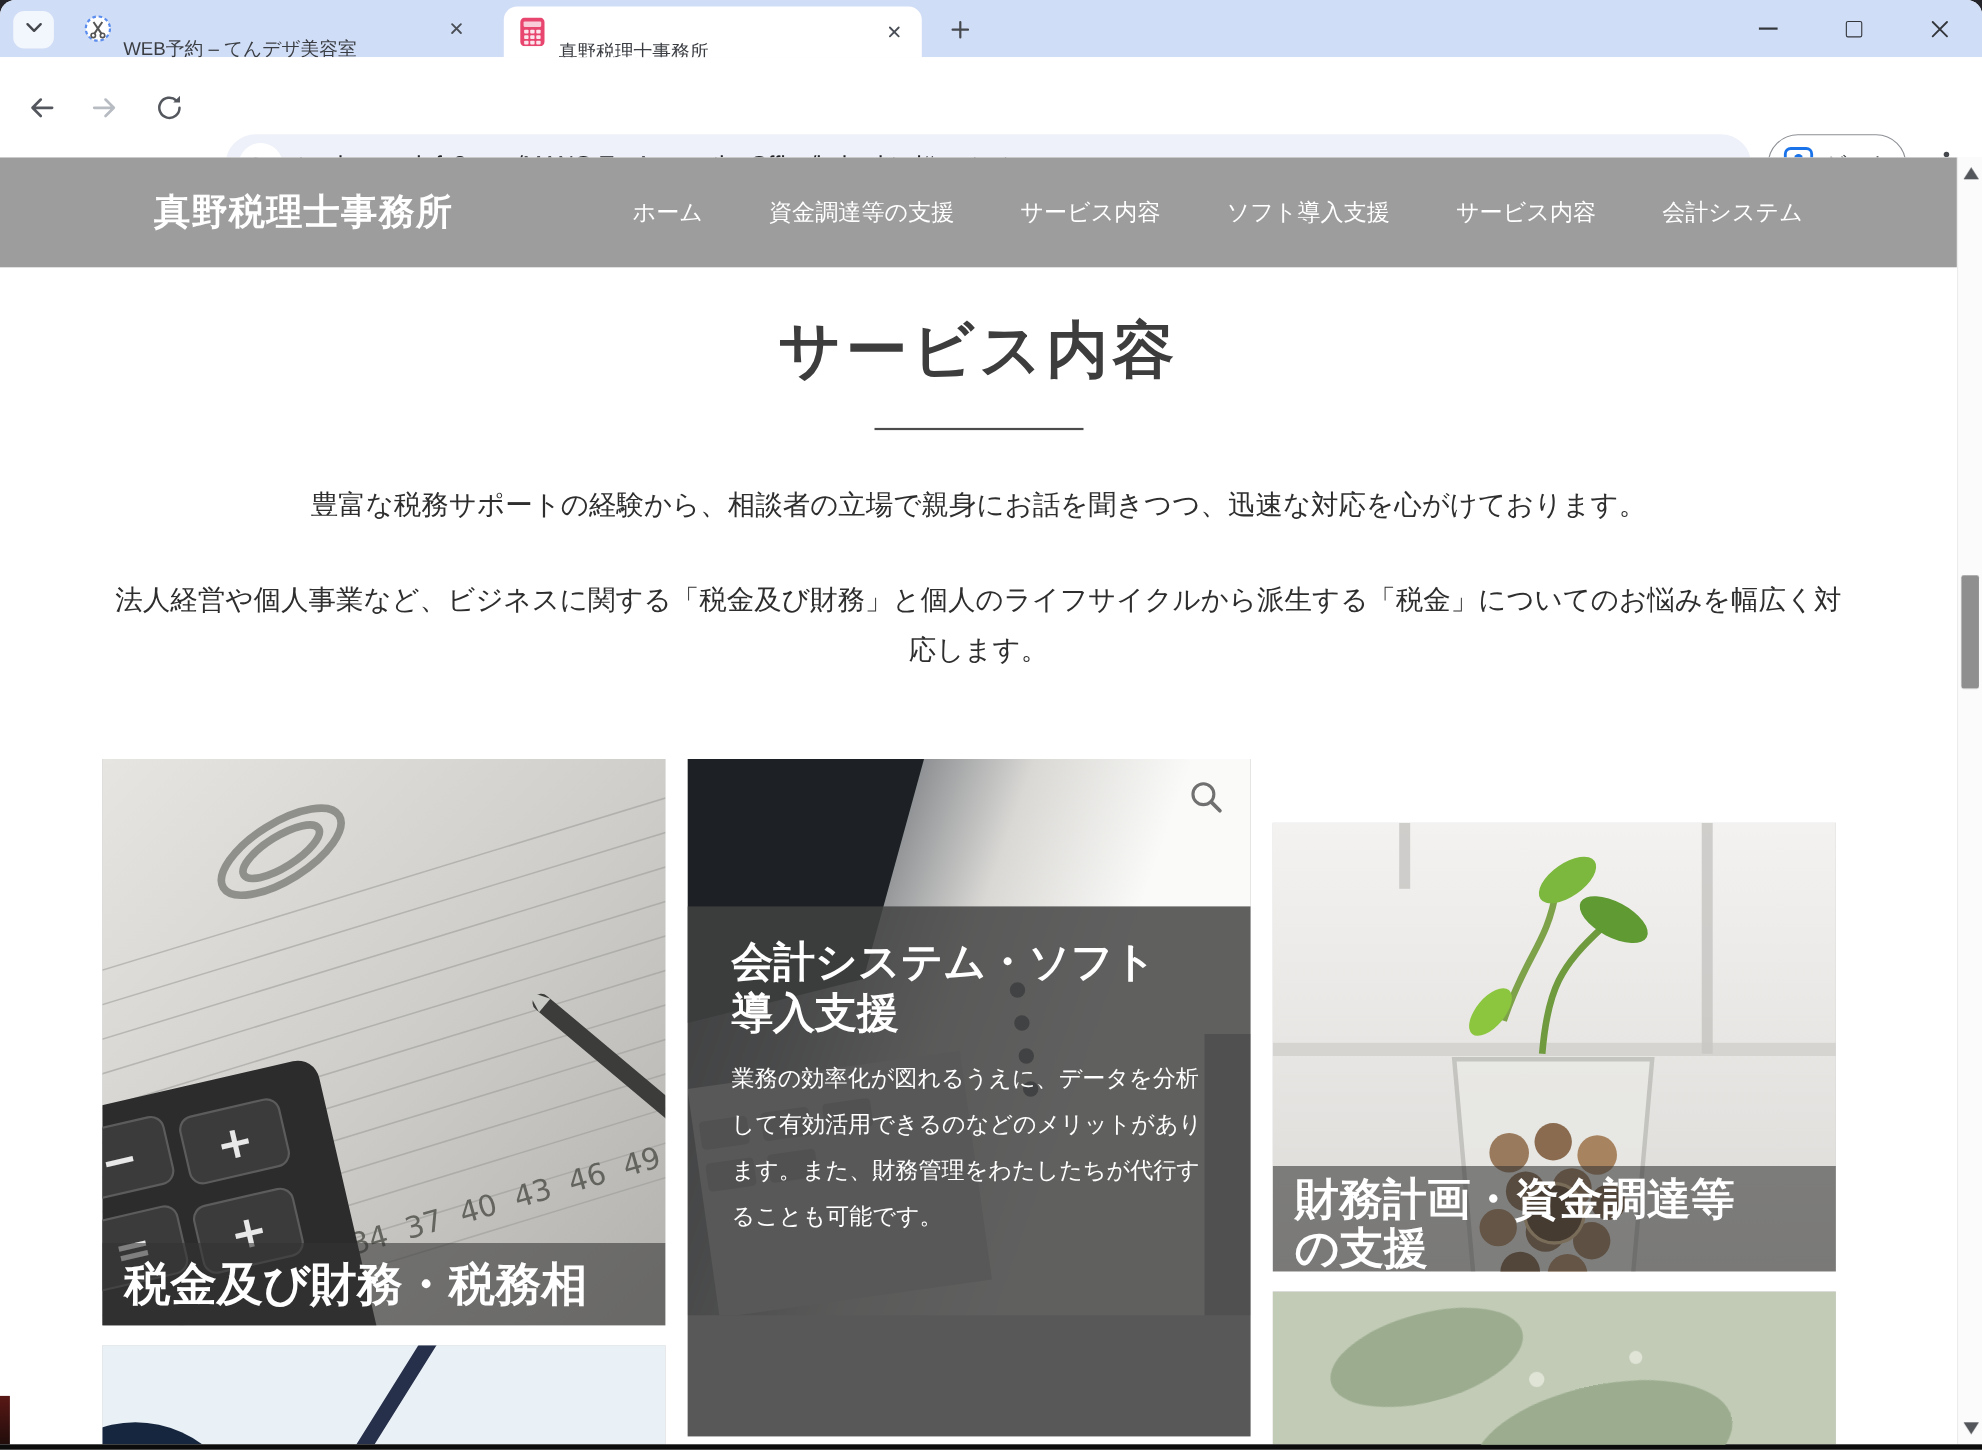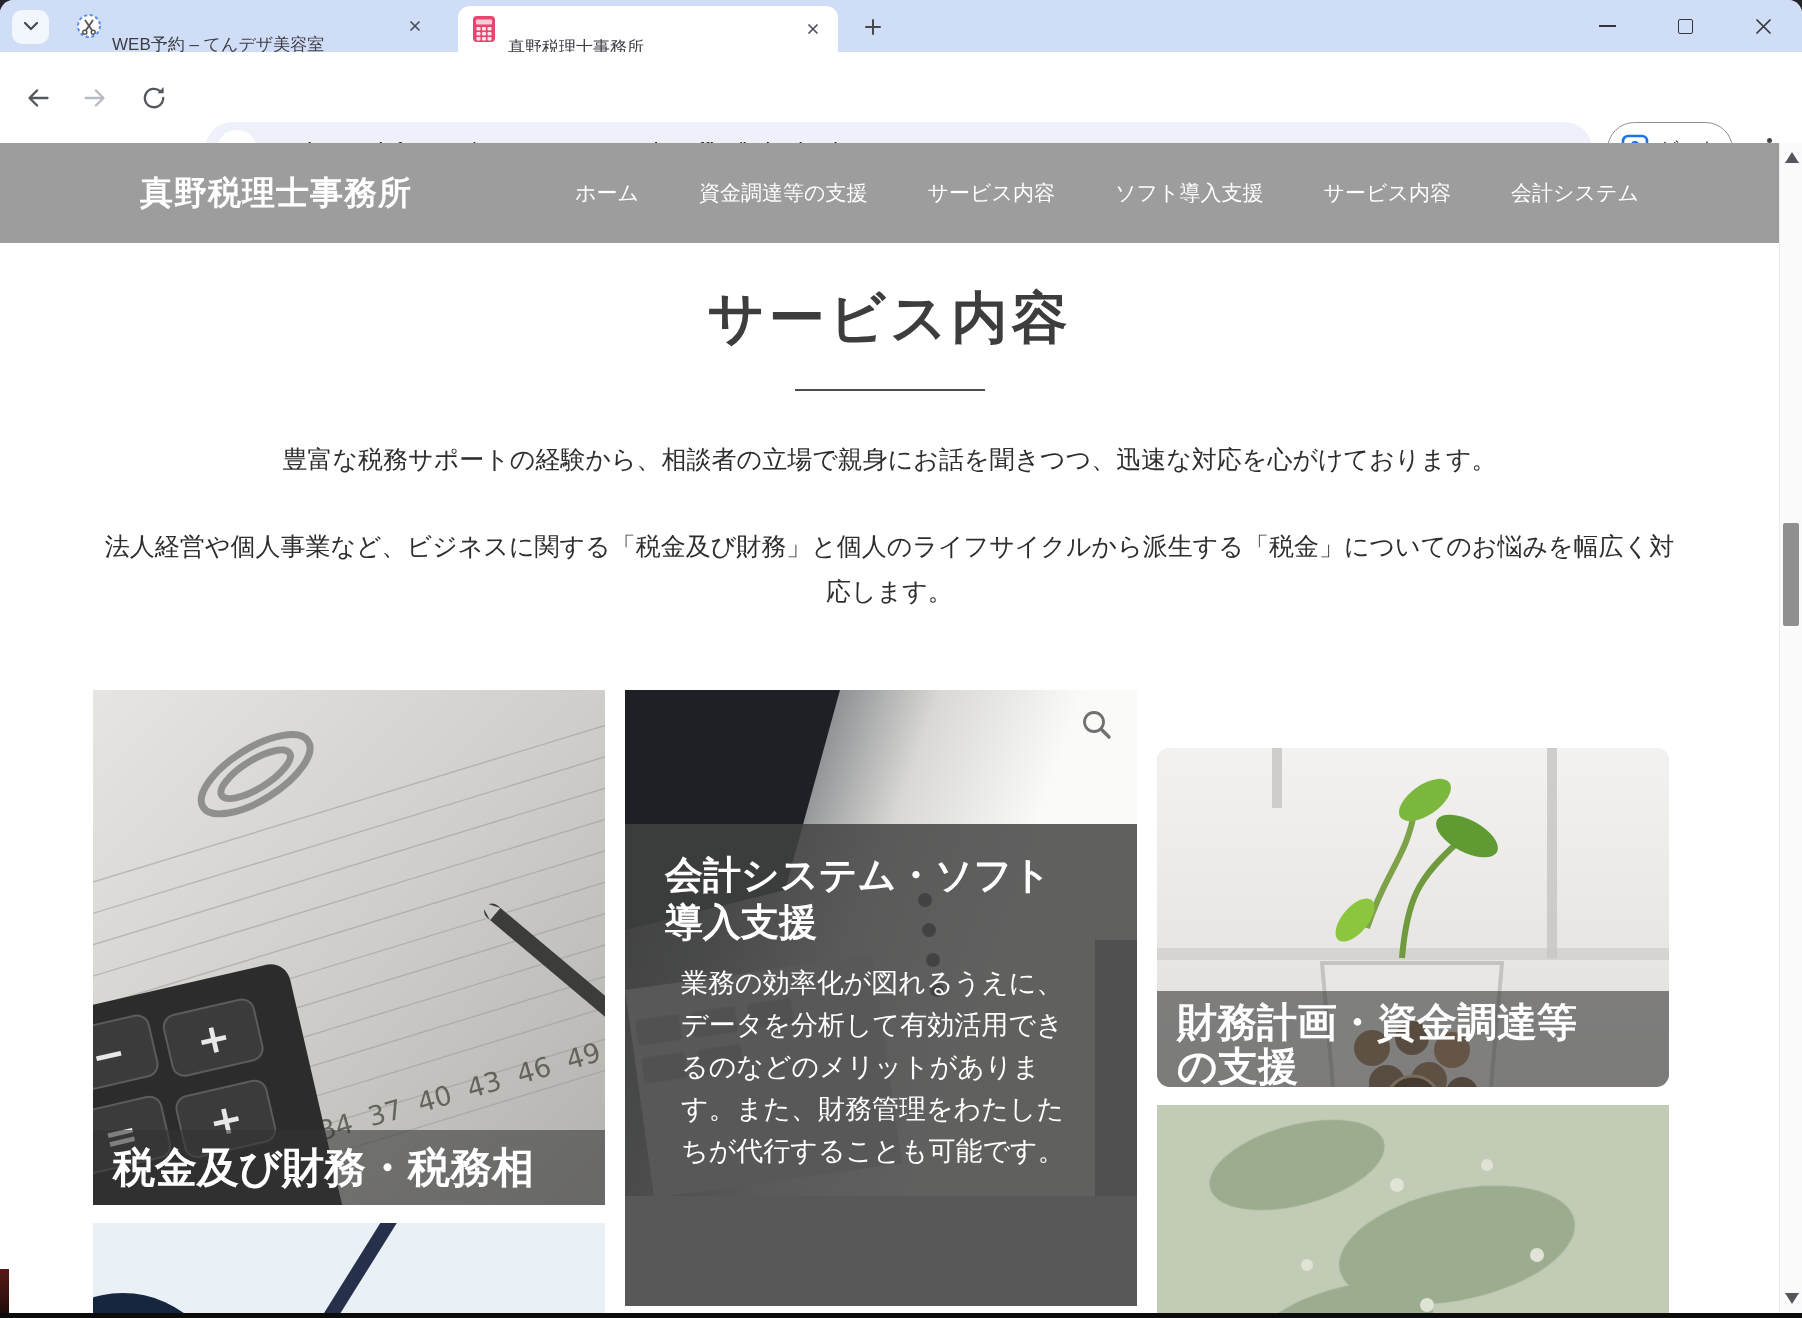--- a/index.html
+++ b/index.html
@@ -53,33 +53,33 @@
   .divider{width:190px;border-top:2px solid #4c4c4c;margin:36px auto 0;}
   .intro{margin:42px auto 0;max-width:1586px;text-align:center;font-size:25px;line-height:45px;color:#2e2e2e;}
   .intro.second{margin-top:46px;}
 
   .cards{position:relative;margin:76px 0 0 93px;width:1576px;display:flex;gap:20px;align-items:flex-start;}
   .col{width:512px;display:flex;flex-direction:column;flex:none;}
   .card{position:relative;width:512px;overflow:hidden;background:#ccc;}
   .card svg.photo{position:absolute;inset:0;display:block;}
   .card1{height:515px;}
   .card2{height:616px;}
-  .card3{height:339px;margin-top:58px;border-radius:13px;}
+  .card3{height:408px;margin-top:58px;}
   .card4{height:400px;margin-top:18px;}
   .card5{height:400px;margin-top:27px;}
   .card6{height:400px;margin-top:18px;}
   .caption-band{position:absolute;left:0;right:0;bottom:0;background:rgba(52,52,52,.58);
     color:#fff;font-weight:bold;padding:12px 20px;box-sizing:border-box;}
   .card1 .caption-band{font-size:42px;line-height:52px;height:75px;}
   .card3 .caption-band{font-size:40px;line-height:44px;height:96px;padding-top:9px;}
   .caption-inner3{display:inline-block;max-width:420px;}
   .overlay2{position:absolute;left:0;right:0;top:134px;bottom:0;background:rgba(66,66,66,.84);
     color:#fff;padding:28px 40px;box-sizing:border-box;}
   .overlay2 h3{margin:0 0 14px;font-size:38px;line-height:47px;font-weight:bold;max-width:400px;}
-  .overlay2 p{margin:16px;font-size:27px;line-height:42px;max-width:435px;}
+  .overlay2 p{margin:0;font-size:21px;line-height:42px;max-width:435px;}
   .magnifier{position:absolute;left:455px;top:18px;}
 
   
   .scrollbar{position:absolute;right:0;top:143px;width:23px;height:1170px;background:#fbfbfb;border-left:1px solid #ececec;box-sizing:border-box;}
   .sb-up{position:absolute;left:5px;top:9px;width:0;height:0;border-left:7px solid transparent;
     border-right:7px solid transparent;border-bottom:11px solid #53565b;}
   .sb-down{position:absolute;left:5px;bottom:9px;width:0;height:0;border-left:7px solid transparent;
     border-right:7px solid transparent;border-top:11px solid #53565b;}
   .sb-thumb{position:absolute;left:3px;top:380px;width:16px;height:103px;background:#8f8f8f;border-radius:2px;}
 

